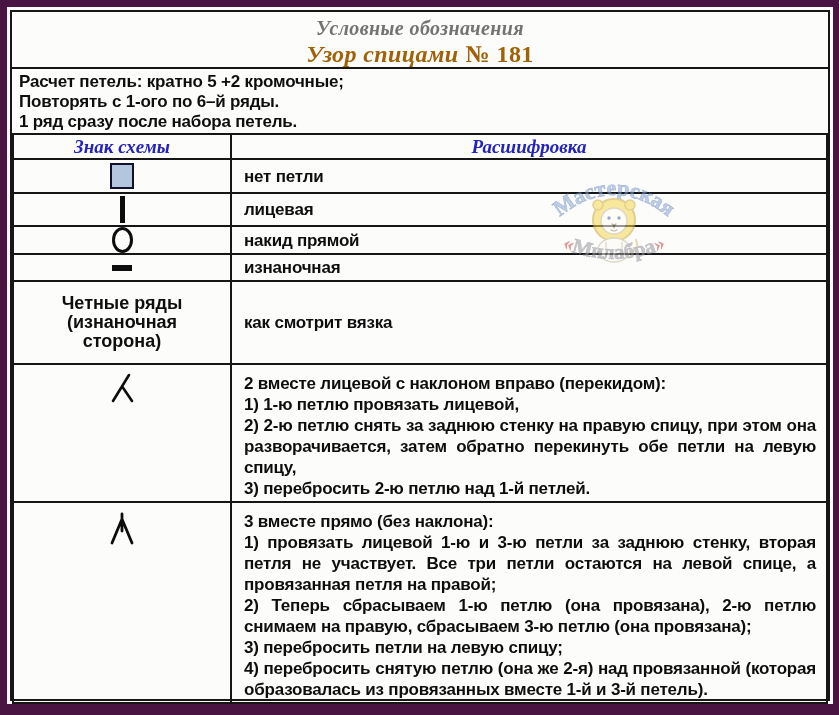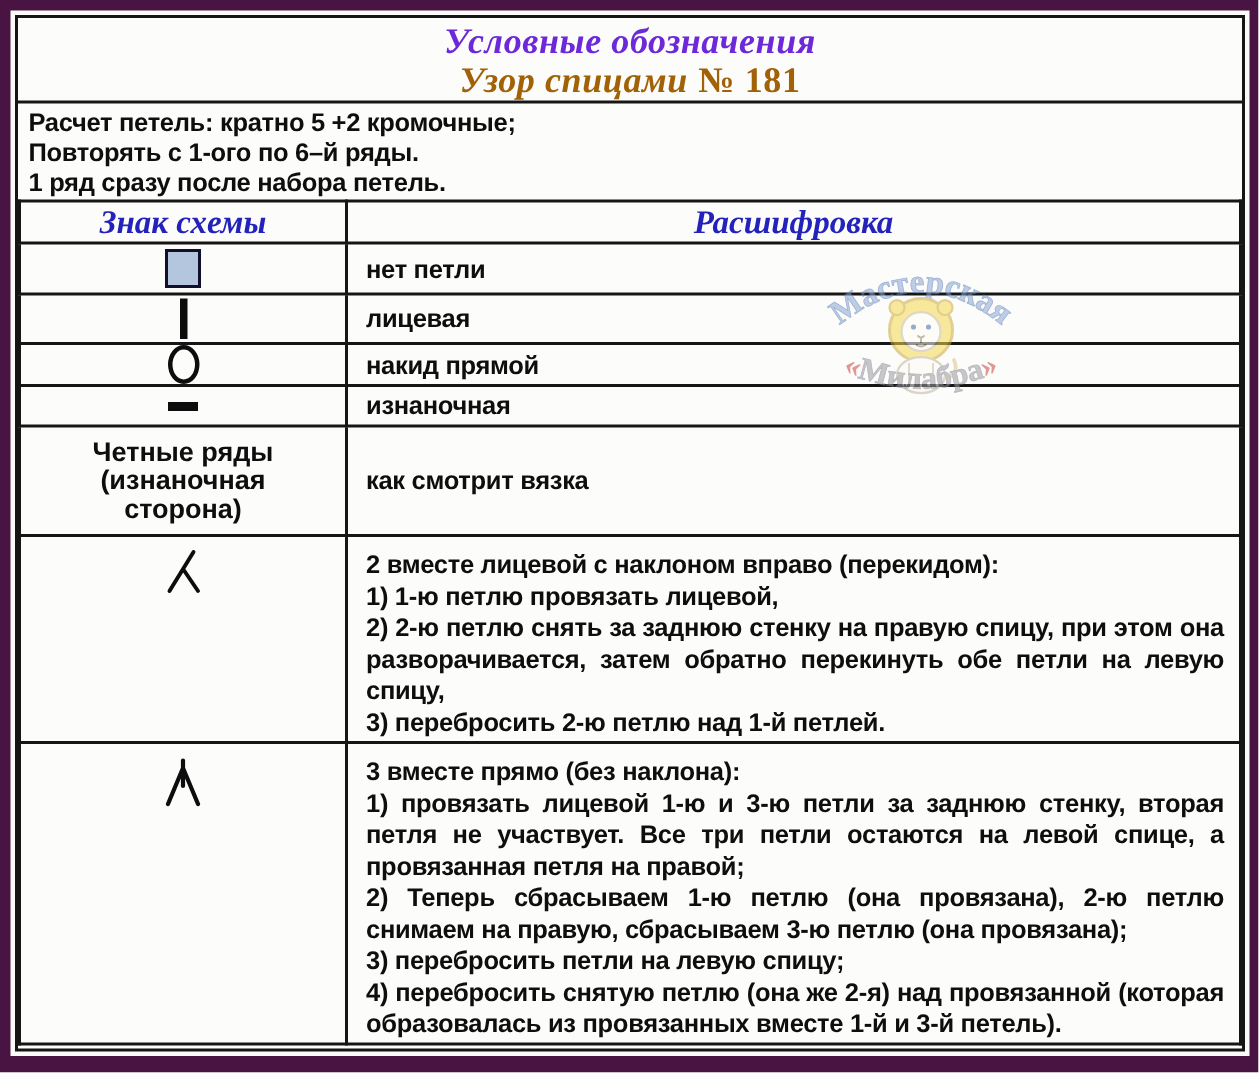--- a/index.html
+++ b/index.html
@@ -20,22 +20,22 @@
     border:2px solid #161616; background:#fcfcfb;
   }
 
   
   .title-block {
     height:57px; border-bottom:2px solid #161616;
     text-align:center; padding-top:3px;
   }
   .title-line1 {
     font-family:"Liberation Serif", serif;
-    font-style:italic; font-weight:700; font-size:24px; line-height:26px;
-    color:#6d28d9; letter-spacing:0.4px;
+    font-style:italic; font-weight:700; font-size:20px; line-height:26px;
+    color:#737373; letter-spacing:0.4px;
   }
   .title-line2 {
     font-family:"Liberation Serif", serif;
     font-style:italic; font-weight:700; font-size:24px; line-height:27px;
     color:#a16207; letter-spacing:0.4px;
   }
   .title-line2 .num { font-style:normal; margin-left:7px; }
 
   
   .notes {
@@ -49,34 +49,34 @@
   td { border:2px solid #161616; }
   td.sym { text-align:center; vertical-align:middle; }
   td.txt {
     padding:2px 10px 2px 12px;
     font-weight:700; font-size:17px; line-height:21px;
     letter-spacing:-0.2px; color:#0e0e0e; vertical-align:middle;
   }
   td.head {
     height:25px; text-align:center; vertical-align:middle;
     font-family:"Liberation Serif", serif;
-    font-style:italic; font-weight:700; font-size:22px;
+    font-style:italic; font-weight:700; font-size:19px;
     color:#2323bb;
   }
   td.top { vertical-align:top; padding-top:8px; }
   .just { text-align:justify; }
 
   
   .sq { width:24px; height:26px; background:#b3c6de; border:2px solid #10102a; margin:3px auto; }
   .vbar { width:5px; height:27px; background:#0d0d0d; margin:2px auto; }
   .hdash { width:20px; height:6px; background:#0d0d0d; margin:0 auto; }
   .oval { width:21px; height:26px; border:3px solid #0d0d0d; border-radius:50%; margin:0 auto; }
   .symsvg { display:block; margin:0 auto; }
   .even-label {
-    max-width:150px; margin:7px auto; text-align:center;
+    max-width:150px; margin:12px auto; text-align:center;
     font-weight:700; font-size:18px; line-height:19px; color:#0e0e0e;
   }
 
   
   .watermark {
     position:absolute; left:528px; top:170px; width:172px; height:110px;
     opacity:0.55; pointer-events:none; z-index:5;
   }
 </style>
 </head>

